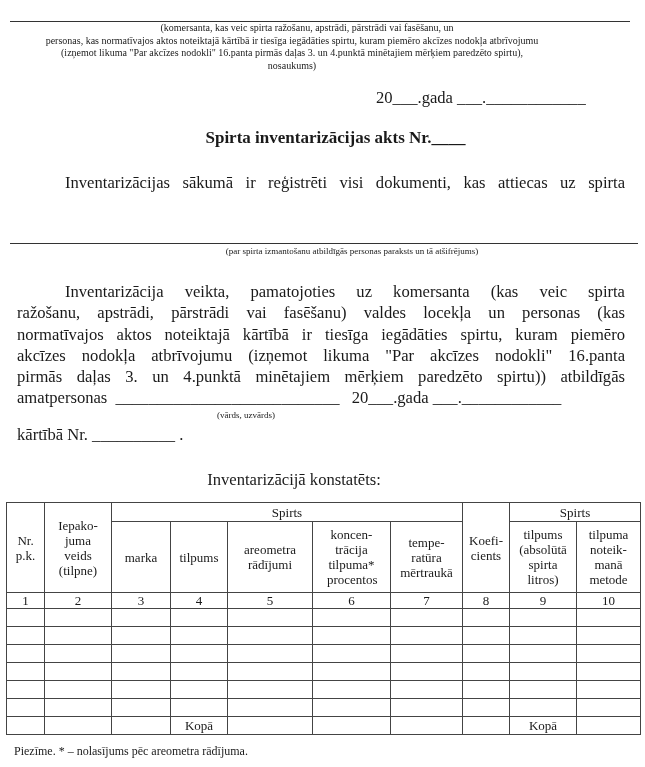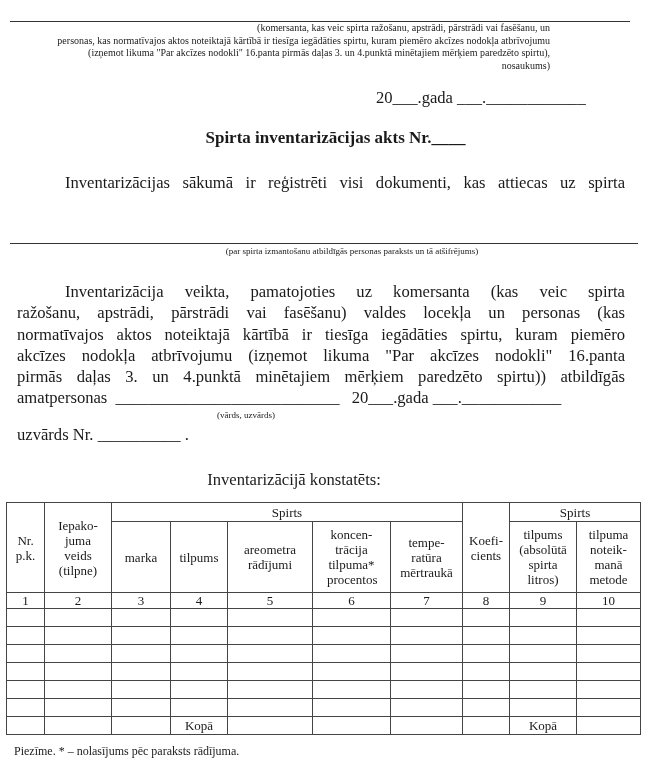--- a/index.html
+++ b/index.html
@@ -18,21 +18,21 @@
   table.inv tr.h1 td { height:18px; }
   table.inv tr.h2 td { height:70px; }
   table.inv tr.num td { height:15px; }
   table.inv tr.data td { height:17px; }
   .footnote { font-size:12px; }
 </style>
 </head>
 <body>
 
 <div class="hline" style="left:10px; top:21px; width:620px;"></div>
-<div class="abs small" style="left:0; top:22px; width:550px;text-align:right;">
+<div class="abs small" style="left:17px; top:22px; width:550px;">
   <div style="padding-left:30px;">(komersanta, kas veic spirta ražošanu, apstrādi, pārstrādi vai fasēšanu, un</div>
   <div>personas, kas normatīvajos aktos noteiktajā kārtībā ir tiesīga iegādāties spirtu, kuram piemēro akcīzes nodokļa atbrīvojumu</div>
   <div>(izņemot likuma "Par akcīzes nodokli" 16.panta pirmās daļas 3. un 4.punktā minētajiem mērķiem paredzēto spirtu),</div>
   <div>nosaukums)</div>
 </div>
 
 <div class="abs date-line" style="left:376px; top:88px;">20___.gada ___.____________</div>
 
 <div class="abs title" style="left:13px; top:128px; width:645px;">Spirta inventarizācijas akts Nr.____</div>
 
@@ -50,21 +50,21 @@
   <div style="text-align-last:justify;">akcīzes nodokļa atbrīvojumu (izņemot likuma "Par akcīzes nodokli" 16.panta</div>
   <div style="text-align-last:justify;">pirmās daļas 3. un 4.punktā minētajiem mērķiem paredzēto spirtu)) atbildīgās</div>
 </div>
 
 <div class="abs date-line" style="left:17px; top:388px; width:610px; white-space:nowrap;">
   <span>amatpersonas</span>
   <span style="margin-left:4px;">___________________________</span>
   <span style="margin-left:8px;">20___.gada ___.____________</span>
 </div>
 <div class="abs tiny" style="left:206px; top:410px; width:80px;">(vārds, uzvārds)</div>
-<div class="abs date-line" style="left:17px; top:425px;">uzvārds Nr. __________ .</div>
+<div class="abs date-line" style="left:17px; top:425px;">kārtībā Nr. __________ .</div>
 
 <div class="abs date-line" style="left:0; top:470px; width:588px; text-align:center;">Inventarizācijā konstatēts:</div>
 
 <table class="inv">
   <colgroup>
     <col style="width:38px">
       <col style="width:67px">
       <col style="width:59px">
       <col style="width:57px">
     <col style="width:85px">
@@ -183,13 +183,13 @@
     <td></td>
     <td></td>
     <td></td>
     <td></td>
     <td>Kopā</td>
     <td></td>
   </tr>
 </tbody>
   </table>
 
-<div class="abs footnote" style="left:14px; top:744px;">Piezīme. * – nolasījums pēc paraksts rādījuma.</div>
+<div class="abs footnote" style="left:14px; top:744px;">Piezīme. * – nolasījums pēc areometra rādījuma.</div>
 
 </body></html>

